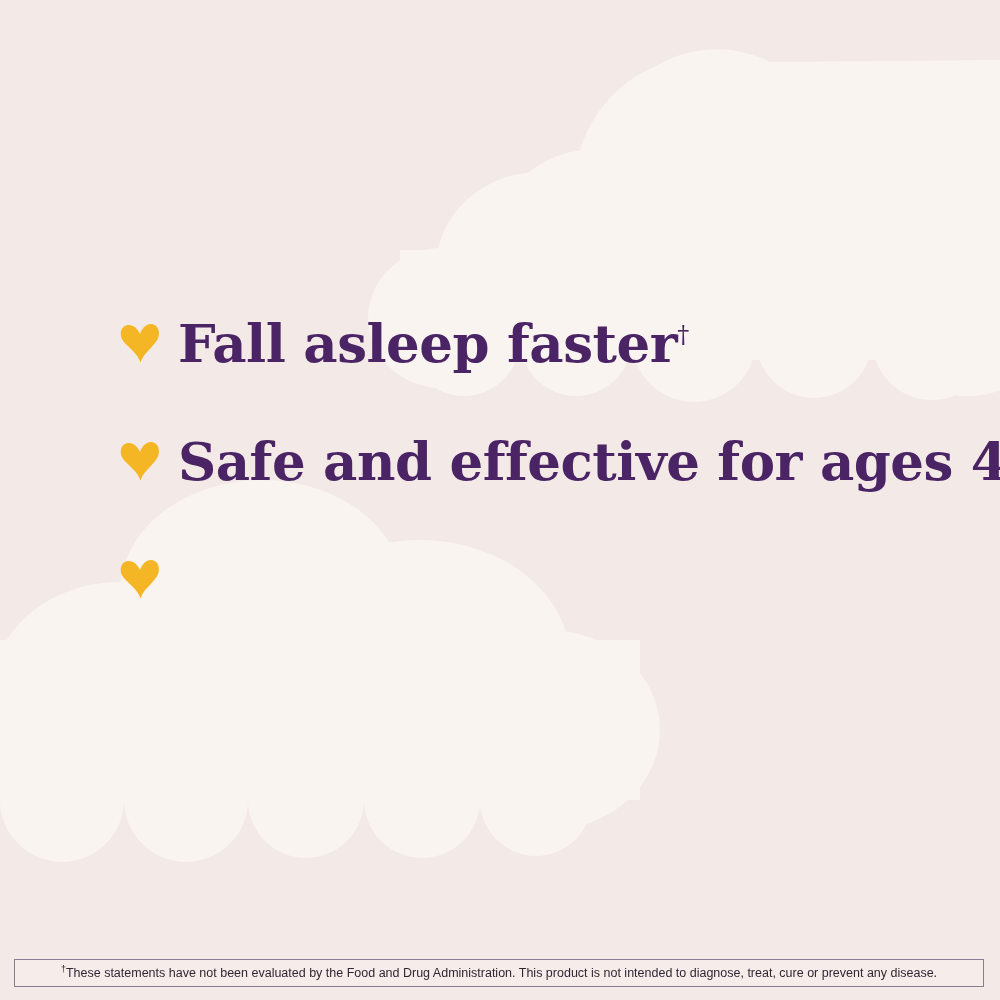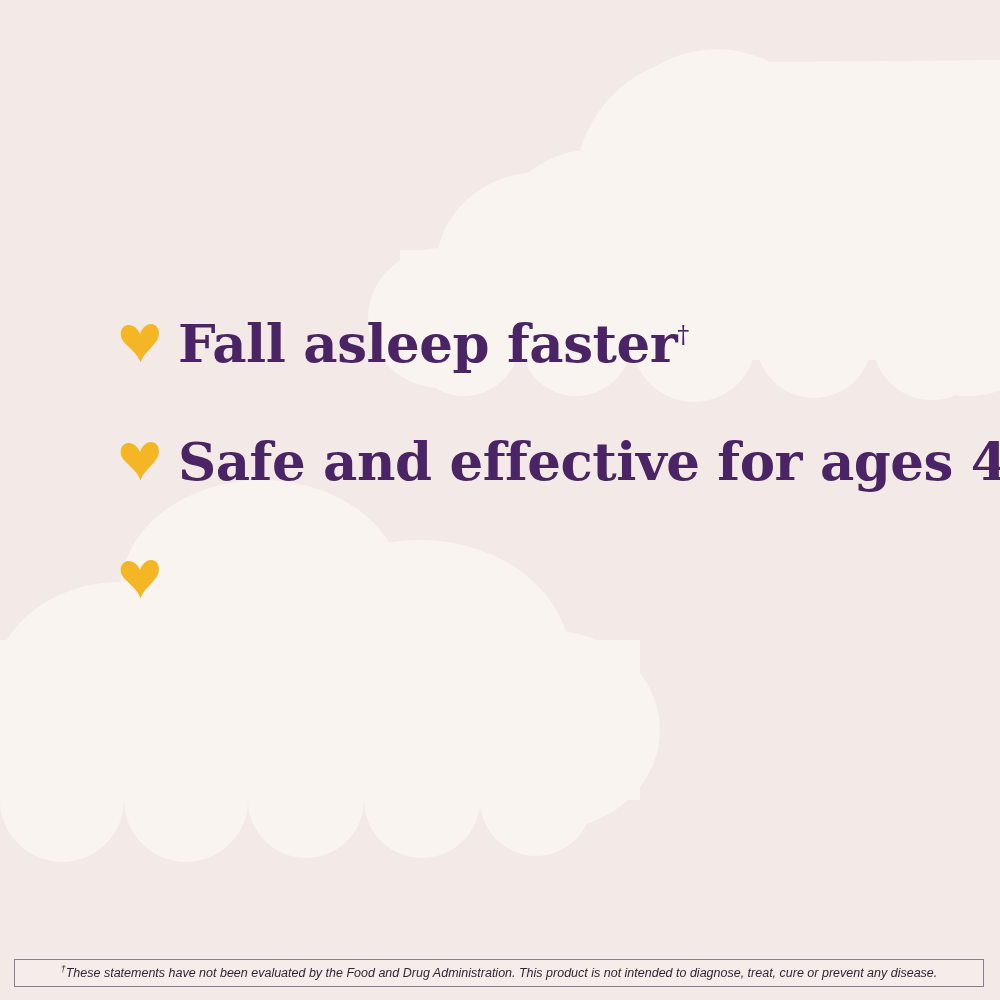--- a/index.html
+++ b/index.html
@@ -84,21 +84,20 @@
     align-items: center;
     justify-content: center;
   }
 
   #disclaimer-text {
     font-family: "Liberation Sans", sans-serif;
     font-size: 12.5px;
     line-height: 1;
     color: #2E2733;
     white-space: nowrap;
-    font-style: italic;
   }
 
   #disclaimer-text .dagger {
     font-size: 9px;
     vertical-align: super;
     line-height: 0;
   }
 </style>
 </head>
 <body>

